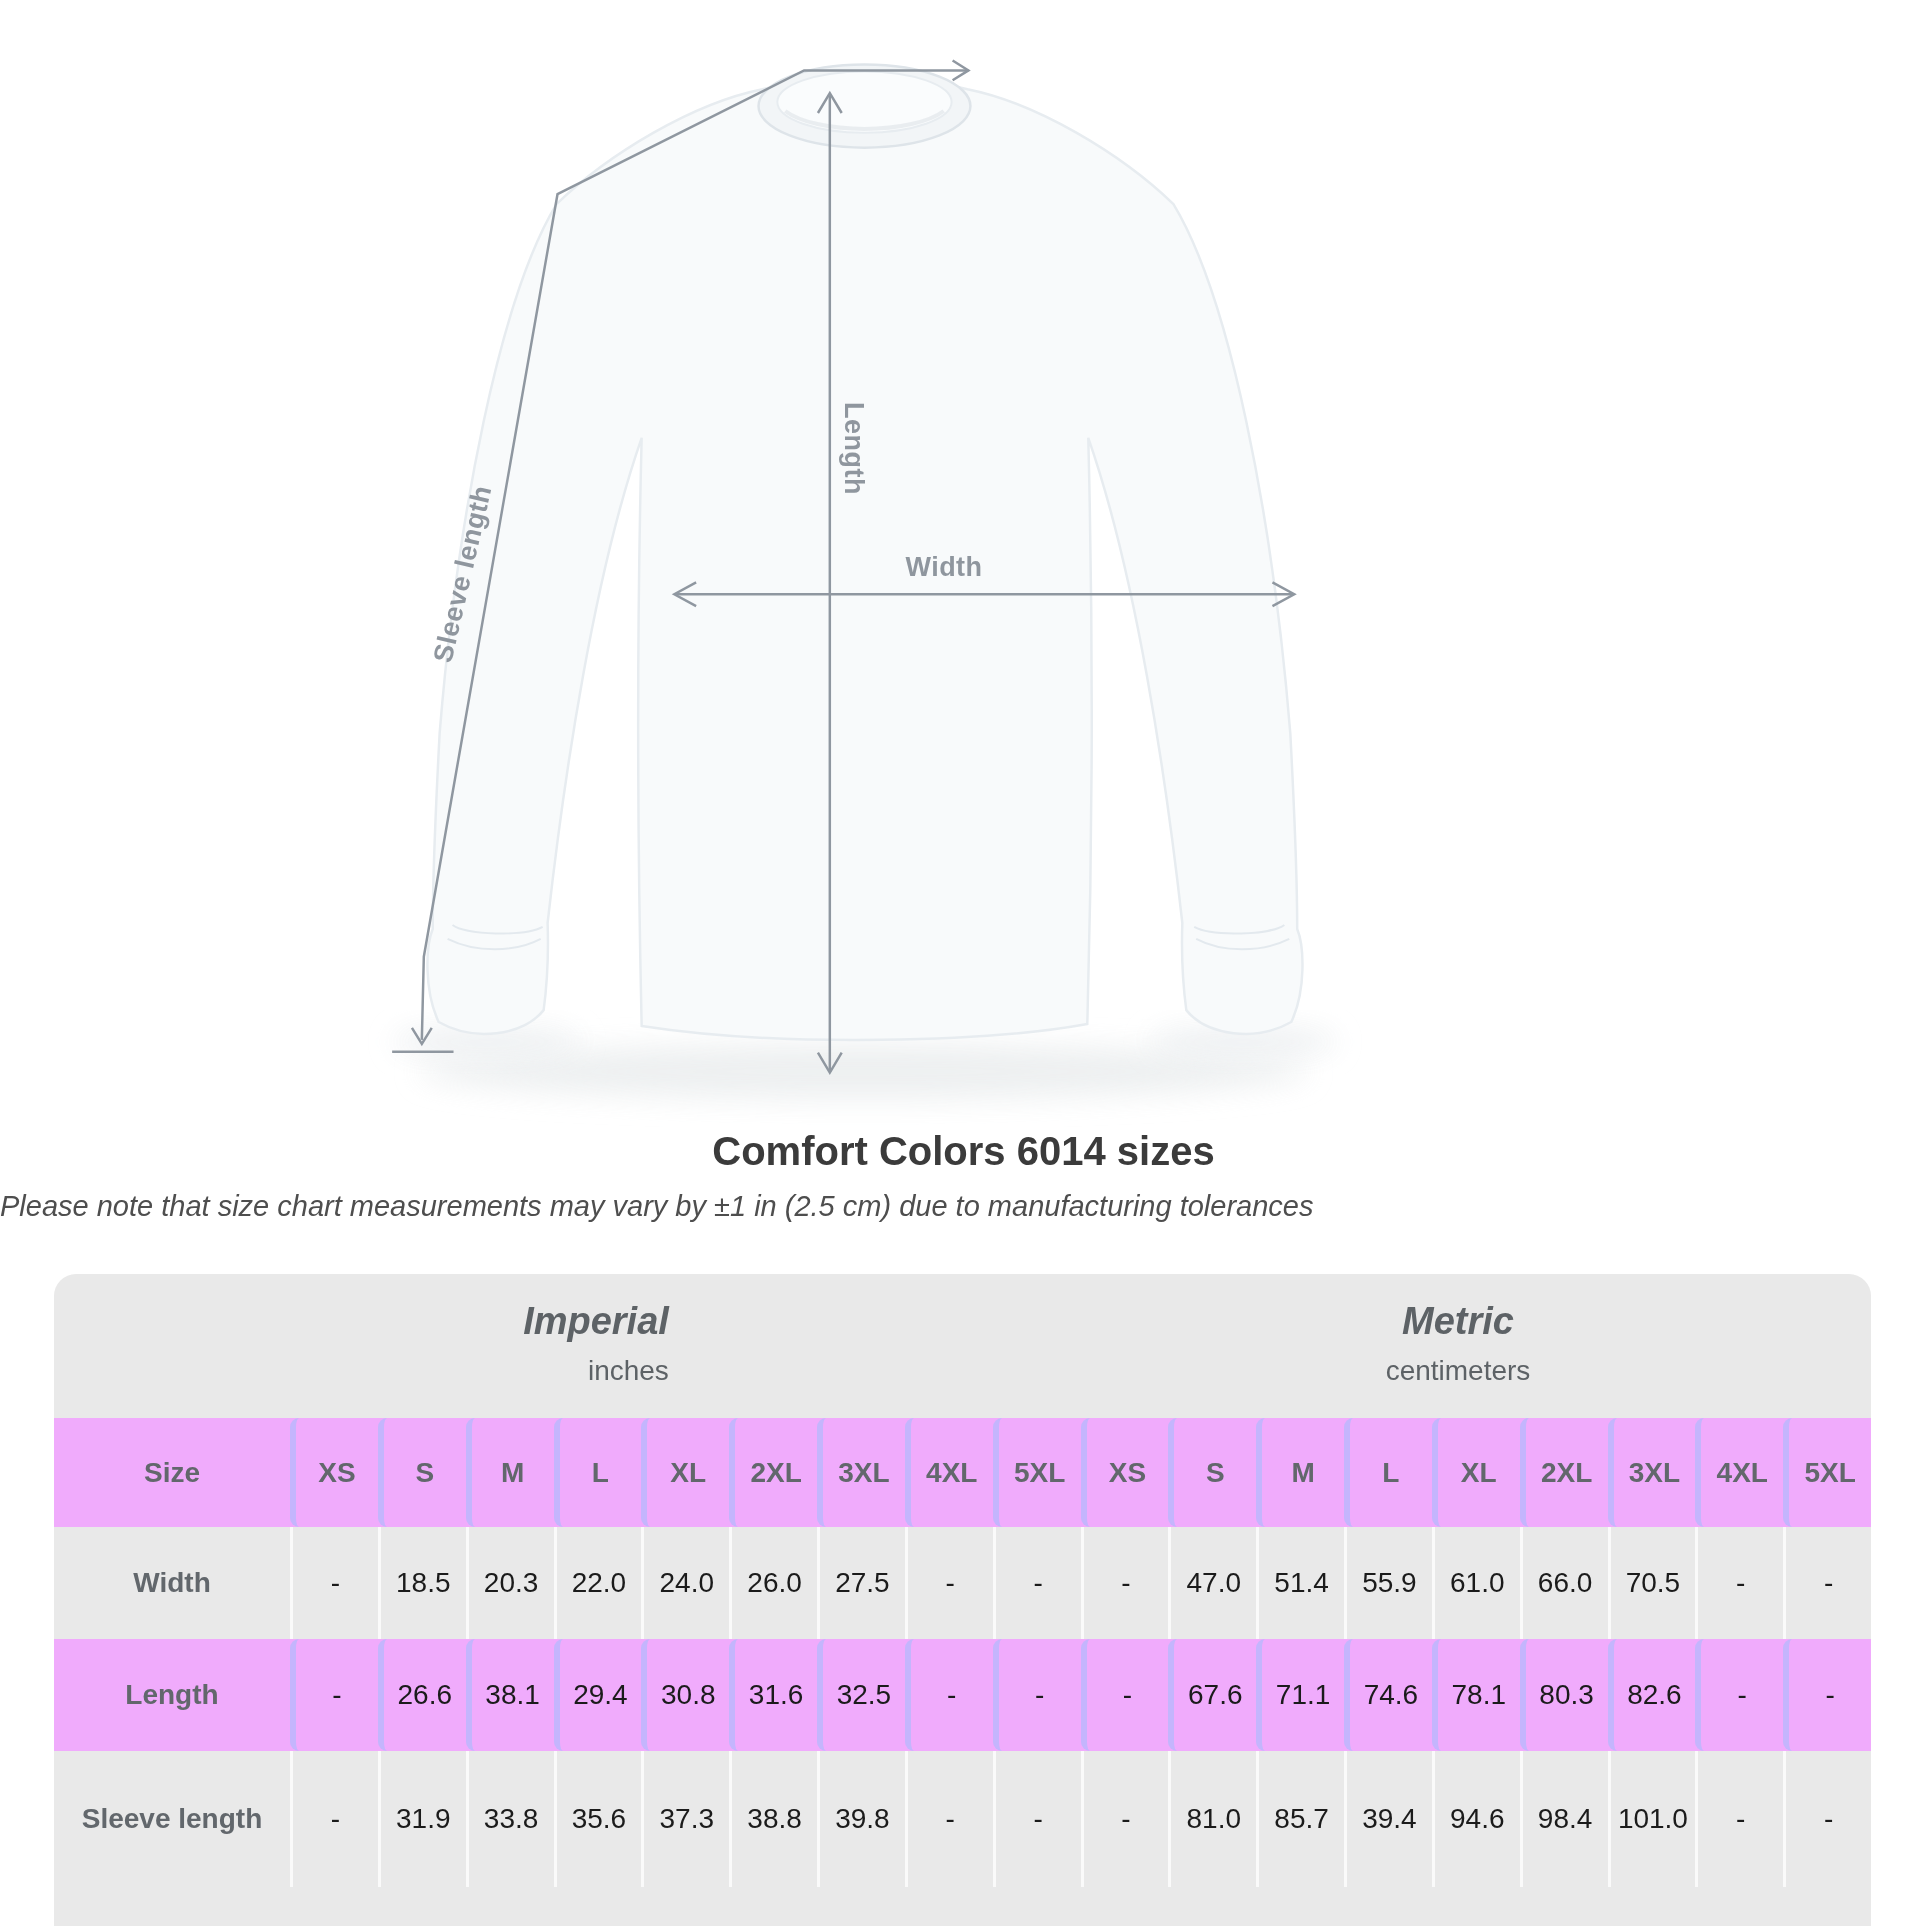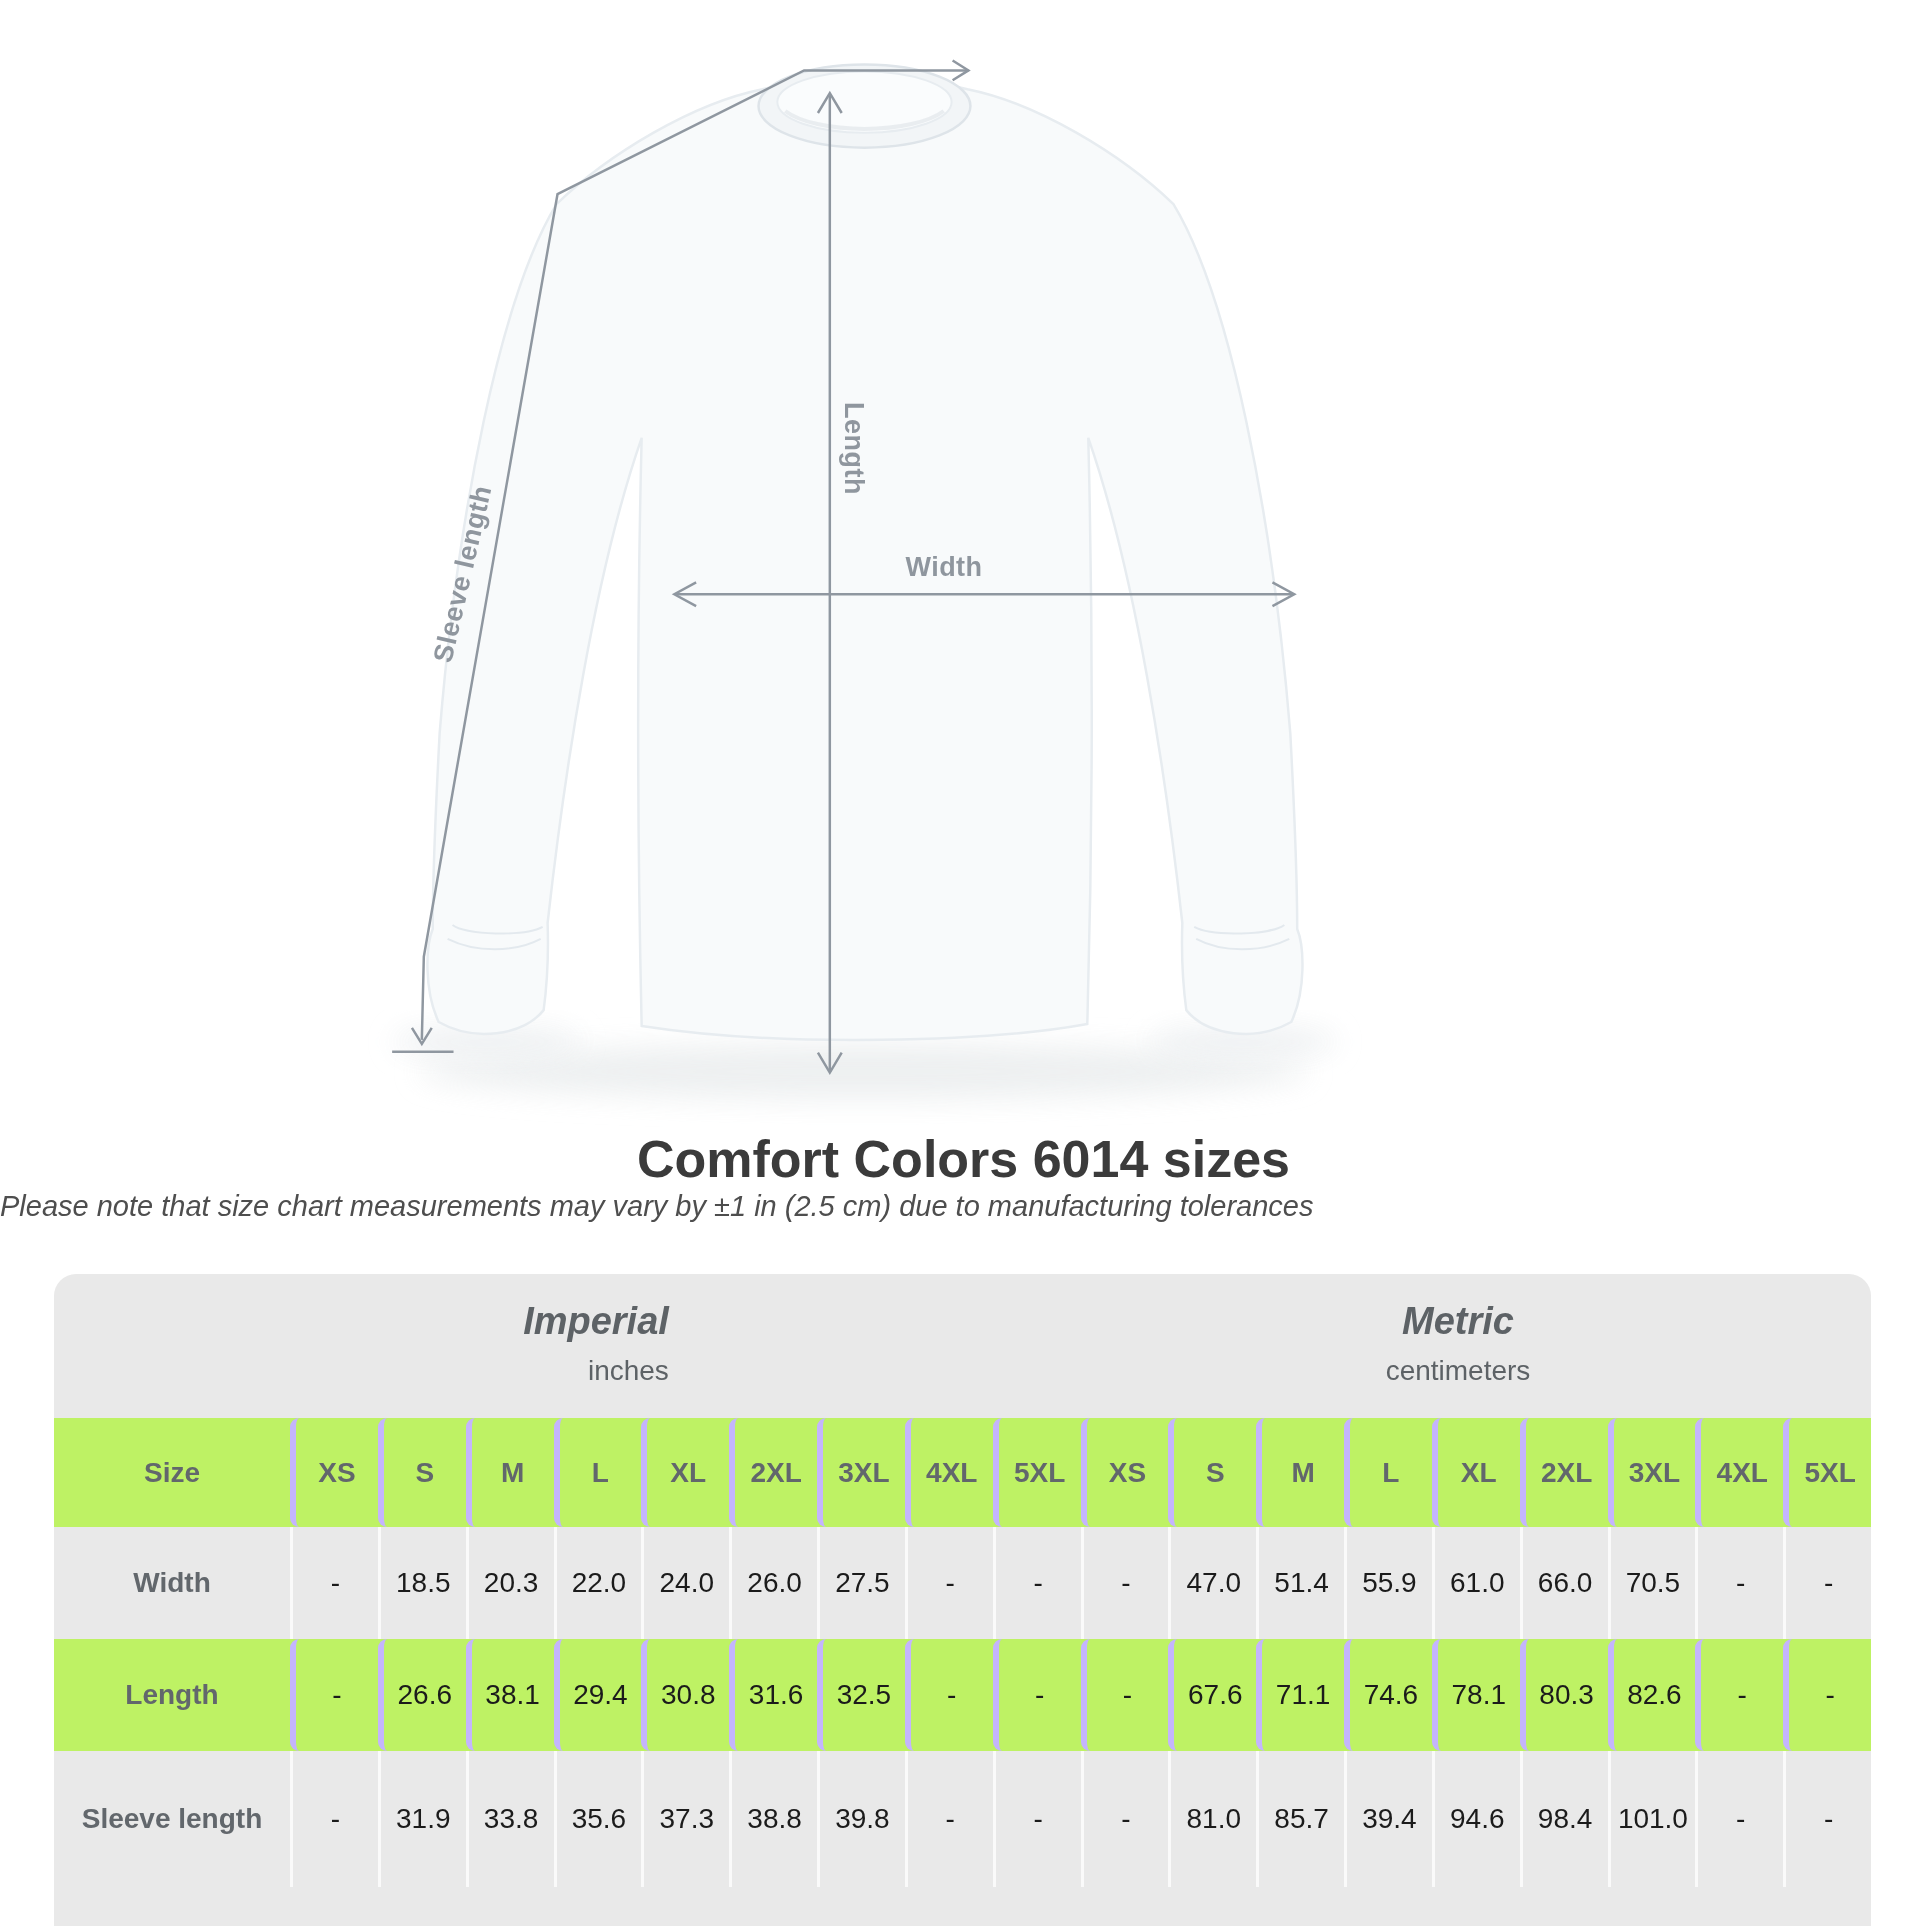--- a/index.html
+++ b/index.html
@@ -22,21 +22,21 @@
     font-size: 27px;
     letter-spacing: 0.5px;
     white-space: nowrap;
   }
   .ann-width  { left: 944px; top: 552px; transform: translateX(-50%); }
   .ann-length { left: 838px; top: 402px; writing-mode: vertical-lr; }
   .ann-sleeve { left: 463px; top: 574px; transform: translate(-50%,-50%) rotate(-77deg); }
 
   .chart-title {
     position: absolute; top: 1129px; left: 0; width: 100%;
-    text-align: center; font-size: 52px; font-weight: 700; color: #3b3b3b;
+    text-align: center; font-size: 40px; font-weight: 700; color: #3b3b3b;
   }
   .chart-note {
     position: absolute; top: 1190px; left: 0; width: 100%;
     text-align: left; font-size: 29px; font-style: italic; color: #4e4e4e;
   }
 
   .sizetable {
     position: absolute; left: 54px; top: 1274px;
     width: 1817px; height: 718px;
     background: #e9e9e9;
@@ -46,21 +46,21 @@
   .grouprow { position: relative; height: 144px; }
   .group { position: absolute; top: 26px; text-align: center; transform: translateX(-50%); }
   .group-imperial { left: 542px; }
   .group-metric  { left: 1404px; }
   .gname { font-size: 38px; font-weight: 700; font-style: italic; color: #5d6266; }
   .gunit { font-size: 28px; color: #5d6266; margin-top: 12px; text-align: right; }
 
   .trow { display: grid; grid-template-columns: 236px repeat(18, 1fr); height: 112px; }
   .trow.thead { height: 109px; }
   .trow:last-child { height: 136px; }
-  .row-white { background: #bef264; }
+  .row-white { background: #f0abfc; }
   .row-gray  { background: #e9e9e9; }
   .cell {
     display: flex; align-items: center; justify-content: center;
     font-size: 28px; color: #1b1b1b;
   }
   .row-white .cell:not(:first-child) { border-left: 6px solid #c4b5fd; border-radius: 9px; }
   .row-gray  .cell:not(:first-child) { border-left: 3px solid rgba(255,255,255,0.75); }
   .cell.hdr { font-weight: 700; color: #62676c; }
 </style>
 </head>

